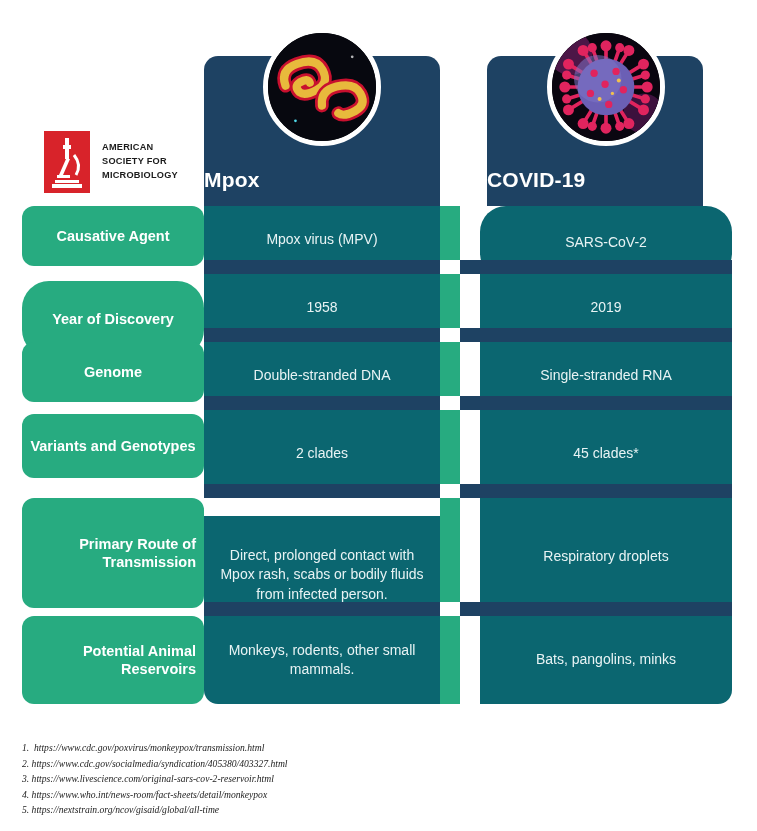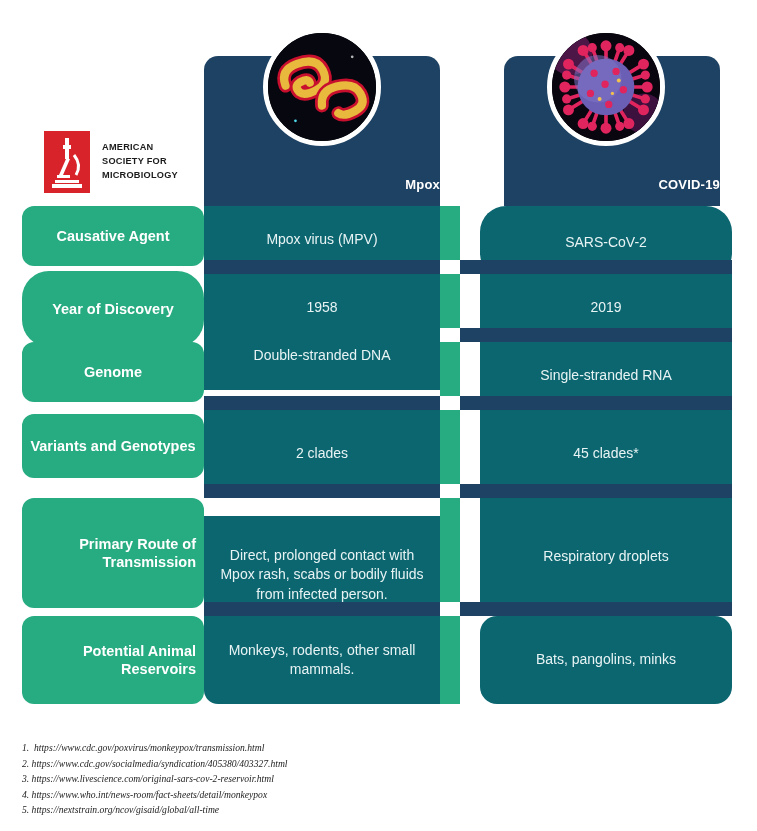--- a/index.html
+++ b/index.html
@@ -7,26 +7,26 @@
     width: 757px; height: 831px;
     background: #ffffff;
     font-family: "Liberation Sans", sans-serif;
     overflow: hidden;
   }
   #page { position: relative; width: 757px; height: 831px; background:#fff; }
 
   
   .hdr-band { position: absolute; top: 56px; height: 150px; background: #1e4263; }
   .hdr-mpox  { left: 204px; width: 236px; border-radius: 14px 14px 0 0; }
-  .hdr-covid { left: 504px; width: 216px; border-radius: 14px 14px 0 0; }
+  .hdr-covid { left: 487px; width: 216px; border-radius: 14px 14px 0 0; }
 
   .hdr-title {
     position: absolute; left: 0; right: 0; bottom: 14px;
-    text-align: right; color: #ffffff;
-    font-size: 13px; font-weight: bold; letter-spacing: .2px;
+    text-align: left; color: #ffffff;
+    font-size: 21px; font-weight: bold; letter-spacing: .2px;
   }
 
   .virus-circle {
     position: absolute; width: 118px; height: 118px; border-radius: 50%;
     top: 28px; border: 5px solid #ffffff; overflow: hidden; background: #05070d;
   }
   .vc-mpox { left: 263px; }
   .vc-covid { left: 547px; }
 
   .vc-inner { position: absolute; inset: 0; }
@@ -168,47 +168,47 @@
     </div>
   </div>
 
   <div id="rows-container">
       <div class="label-pill" style="top: 206px; height: 60px;">Causative Agent</div>
       <div class="cell cell-mpox" style="top: 206px; height: 68px;">Mpox virus (MPV)</div>
       <div class="cell cell-covid" style="top: 206px; height: 73px; border-radius: 26px;">SARS-CoV-2</div>
       <div class="divider" style="top: 206px; height: 60px;"></div>
       <div class="stripe" style="top: 260px;"></div>
       <div class="stripe-gap" style="top: 260px;"></div>
-      <div class="label-pill" style="top: 271px; height: 76px; border-radius: 27px;">Year of Discovery</div>
+      <div class="label-pill" style="top: 281px; height: 76px; border-radius: 27px;">Year of Discovery</div>
       <div class="cell cell-mpox" style="top: 274px; height: 68px;">1958</div>
       <div class="cell cell-covid" style="top: 274px; height: 68px;">2019</div>
       <div class="divider" style="top: 274px; height: 60px;"></div>
       <div class="stripe" style="top: 328px;"></div>
       <div class="stripe-gap" style="top: 328px;"></div>
       <div class="label-pill" style="top: 342px; height: 60px;">Genome</div>
-      <div class="cell cell-mpox" style="top: 322px; height: 68px;">Double-stranded DNA</div>
+      <div class="cell cell-mpox" style="top: 342px; height: 68px;">Double-stranded DNA</div>
       <div class="cell cell-covid" style="top: 342px; height: 68px;">Single-stranded RNA</div>
       <div class="divider" style="top: 342px; height: 60px;"></div>
       <div class="stripe" style="top: 396px;"></div>
       <div class="stripe-gap" style="top: 396px;"></div>
       <div class="label-pill" style="top: 414px; height: 64px;">Variants and Genotypes</div>
       <div class="cell cell-mpox" style="top: 410px; height: 88px;">2 clades</div>
       <div class="cell cell-covid" style="top: 410px; height: 88px;">45 clades*</div>
       <div class="divider" style="top: 410px; height: 80px;"></div>
       <div class="stripe" style="top: 484px;"></div>
       <div class="stripe-gap" style="top: 484px;"></div>
       <div class="label-pill" style="top: 498px; height: 110px;">Primary Route of Transmission</div>
       <div class="cell cell-mpox" style="top: 516px; height: 118px;">Direct, prolonged contact with Mpox rash, scabs or bodily fluids from infected person.</div>
       <div class="cell cell-covid" style="top: 498px; height: 118px;">Respiratory droplets</div>
       <div class="divider" style="top: 498px; height: 110px;"></div>
       <div class="stripe" style="top: 602px;"></div>
       <div class="stripe-gap" style="top: 602px;"></div>
       <div class="label-pill" style="top: 616px; height: 88px;">Potential Animal Reservoirs</div>
       <div class="cell cell-mpox last-round-l" style="top: 616px; height: 88px;">Monkeys, rodents, other small mammals.</div>
-      <div class="cell cell-covid last-round-r" style="top: 616px; height: 88px; border-radius: 17px;">Bats, pangolins, minks</div>
+      <div class="cell cell-covid last-round-r" style="top: 616px; height: 88px;">Bats, pangolins, minks</div>
       <div class="divider" style="top: 616px; height: 88px;"></div>
     </div>
 
   <div class="refs" id="refs">
       <div>1.  https://www.cdc.gov/poxvirus/monkeypox/transmission.html</div>
       <div>2. https://www.cdc.gov/socialmedia/syndication/405380/403327.html</div>
       <div>3. https://www.livescience.com/original-sars-cov-2-reservoir.html</div>
       <div>4. https://www.who.int/news-room/fact-sheets/detail/monkeypox</div>
       <div>5. https://nextstrain.org/ncov/gisaid/global/all-time</div>
     </div>

